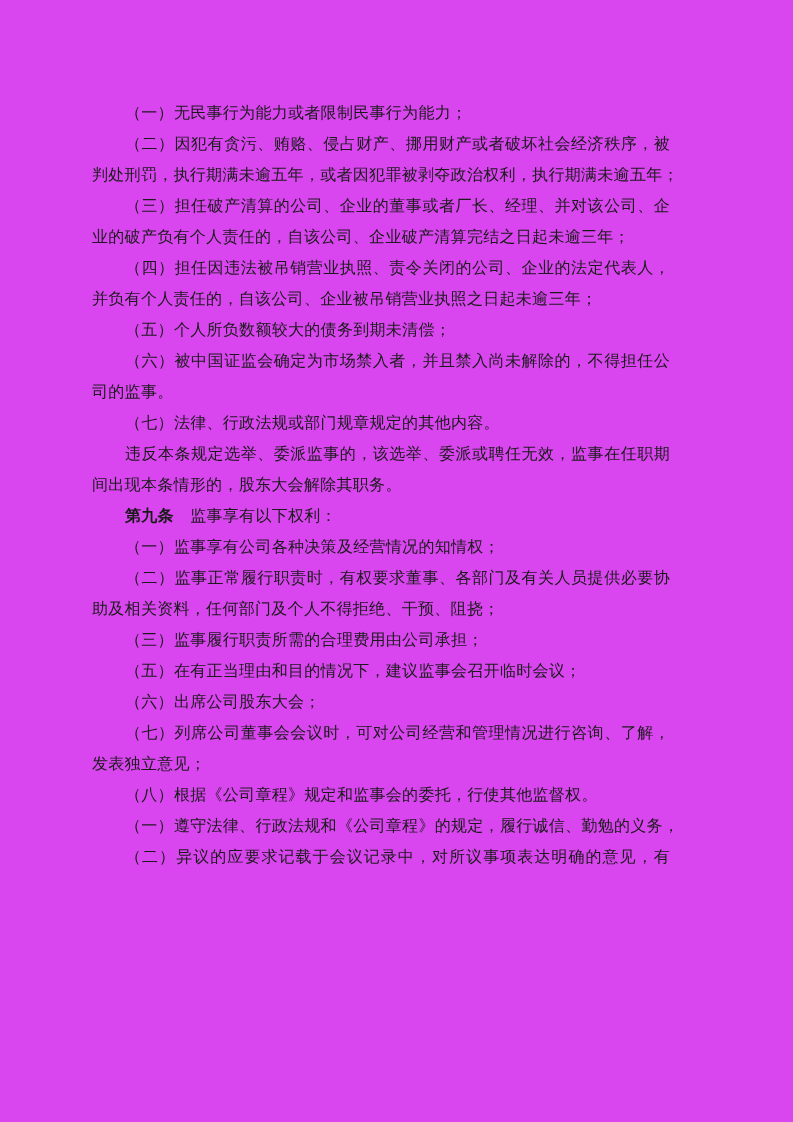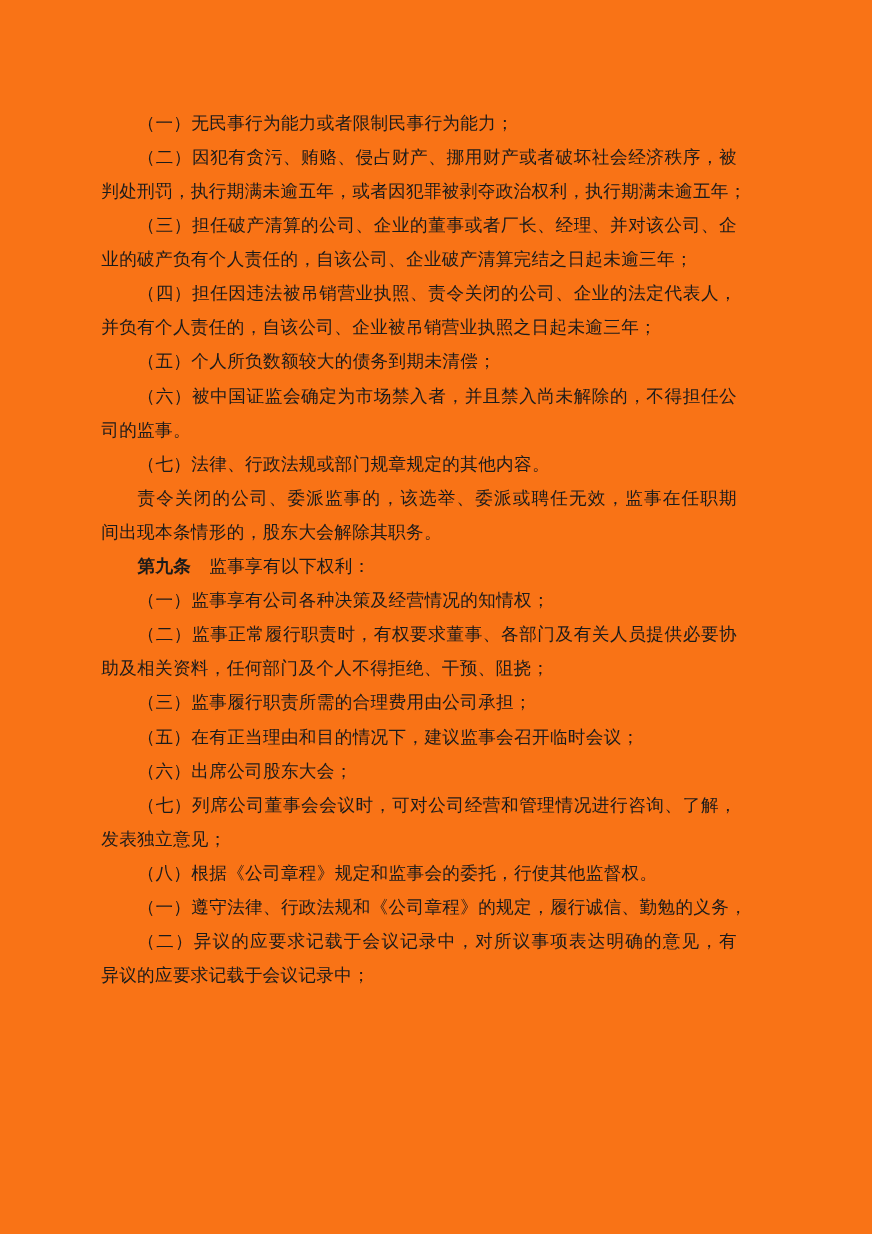--- a/index.html
+++ b/index.html
@@ -4,21 +4,21 @@
 <style>
   html, body {
     margin: 0;
     padding: 0;
     background: #ffffff;
   }
   .page {
     position: relative;
     width: 793px;
     height: 1122px;
-    background: #f97316;
+    background: #d946ef;
     overflow: hidden;
     font-family: "Liberation Serif", "DejaVu Serif", serif;
   }
   .doc {
     position: absolute;
     left: 92px;
     top: 97px;
     width: 578px;
     color: #1b1b1b;
   }
@@ -52,29 +52,28 @@
       <div class="line indent fill">（二）因犯有贪污、贿赂、侵占财产、挪用财产或者破坏社会经济秩序，被</div>
       <div class="line">判处刑罚，执行期满未逾五年，或者因犯罪被剥夺政治权利，执行期满未逾五年；</div>
       <div class="line indent fill">（三）担任破产清算的公司、企业的董事或者厂长、经理、并对该公司、企</div>
       <div class="line">业的破产负有个人责任的，自该公司、企业破产清算完结之日起未逾三年；</div>
       <div class="line indent fill">（四）担任因违法被吊销营业执照、责令关闭的公司、企业的法定代表人，</div>
       <div class="line">并负有个人责任的，自该公司、企业被吊销营业执照之日起未逾三年；</div>
       <div class="line indent">（五）个人所负数额较大的债务到期未清偿；</div>
       <div class="line indent fill">（六）被中国证监会确定为市场禁入者，并且禁入尚未解除的，不得担任公</div>
       <div class="line">司的监事。</div>
       <div class="line indent">（七）法律、行政法规或部门规章规定的其他内容。</div>
-      <div class="line indent fill">责令关闭的公司、委派监事的，该选举、委派或聘任无效，监事在任职期</div>
+      <div class="line indent fill">违反本条规定选举、委派监事的，该选举、委派或聘任无效，监事在任职期</div>
       <div class="line">间出现本条情形的，股东大会解除其职务。</div>
       <div class="line indent"><b>第九条</b>　监事享有以下权利：</div>
       <div class="line indent">（一）监事享有公司各种决策及经营情况的知情权；</div>
       <div class="line indent fill">（二）监事正常履行职责时，有权要求董事、各部门及有关人员提供必要协</div>
       <div class="line">助及相关资料，任何部门及个人不得拒绝、干预、阻挠；</div>
       <div class="line indent">（三）监事履行职责所需的合理费用由公司承担；</div>
       <div class="line indent">（五）在有正当理由和目的情况下，建议监事会召开临时会议；</div>
       <div class="line indent">（六）出席公司股东大会；</div>
       <div class="line indent fill">（七）列席公司董事会会议时，可对公司经营和管理情况进行咨询、了解，</div>
       <div class="line">发表独立意见；</div>
       <div class="line indent">（八）根据《公司章程》规定和监事会的委托，行使其他监督权。</div>
       <div class="line indent fill">（一）遵守法律、行政法规和《公司章程》的规定，履行诚信、勤勉的义务，</div>
       <div class="line indent fill">（二）异议的应要求记载于会议记录中，对所议事项表达明确的意见，有</div>
-      <div class="line">异议的应要求记载于会议记录中；</div>
     </div>
 </div>
 
 </body></html>

